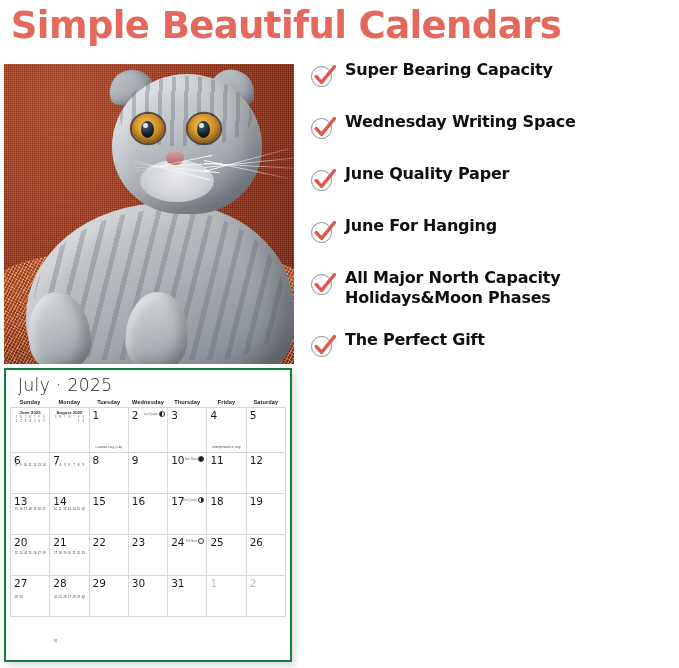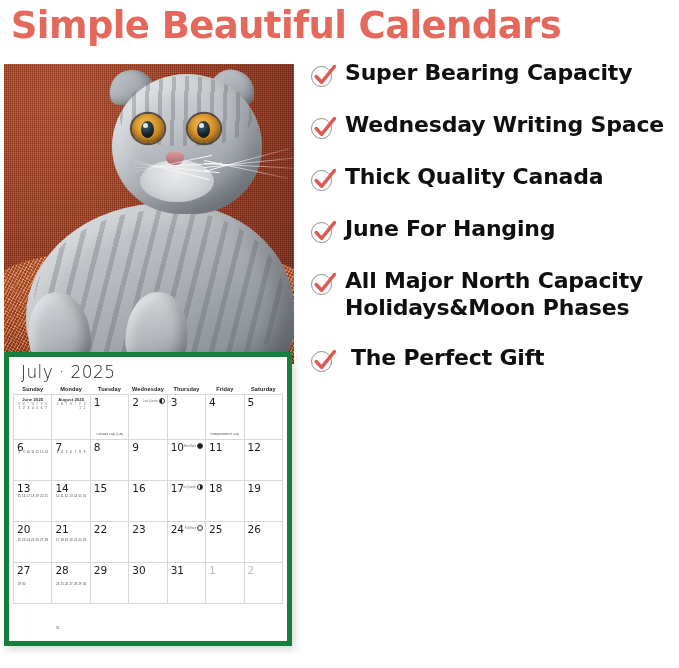--- a/index.html
+++ b/index.html
@@ -123,24 +123,24 @@
   }
   .whisker{
     position:absolute; height:1.3px;
     background:linear-gradient(90deg, rgba(255,255,255,.95), rgba(255,255,255,.18));
     transform-origin:left center;
   }
 
   
   #calendar{
     position:absolute;
-    left:0; top:288px;
+    left:0; top:304px;
     width:288px; height:294px;
     background:#fff;
-    border:5px solid #15803d;
+    border:2px solid #15803d;
     box-shadow:3px 4px 7px rgba(0,0,0,.14);
     box-sizing:border-box;
     padding:3px 4px 4px 4px;
   }
   #cal-title{
     font-family:"DejaVu Sans", sans-serif;
     font-size:17px;
     font-weight:300;
     color:#1c1c1c;
     padding:2px 0 3px 8px;
@@ -236,21 +236,21 @@
   #features{
     position:absolute;
     left:310px; top:60px;
     width:369px;
   }
   .feat{
     display:flex;
     align-items:flex-start;
     margin-bottom:23px;
   }
-  .feat:last-child{margin-bottom:12px;gap:6px;}
+  .feat:last-child{margin-bottom:12px;}
   .check-icon{
     flex:0 0 auto;
     width:26px;height:26px;
     position:relative;
     margin-right:9px;
     margin-top:3px;
   }
   .check-icon .ring{
     position:absolute;
     left:1px; top:3px;
@@ -259,21 +259,21 @@
     border-radius:50%;
     box-sizing:border-box;
   }
   .check-icon .tick{
     position:absolute;
     left:3px; top:2px;
     width:24px;height:22px;
   }
   .feat-label{
     font-family:"DejaVu Sans", sans-serif;
-    font-size:22px;
+    font-size:16px;
     font-weight:700;
     color:#100f0f;
     line-height:1.22;
     letter-spacing:-0.2px;
   }
 </style>
 </head>
 <body>
 
 <div id="page-title">Simple Beautiful Calendars</div>
@@ -619,21 +619,21 @@
       </div>
     </div>
     <div class="feat">
       <span class="check-icon">
         <span class="ring"></span>
         <svg class="tick" viewBox="0 0 24 22">
           <path d="M3.2 11.5 L8.6 17.4 L21.4 1.6" fill="none" stroke="#e0594f" stroke-width="3.4" stroke-linecap="round" stroke-linejoin="round"></path>
         </svg>
       </span>
       <div class="feat-label">
-        <div>Thick Quality Canada</div>
+        <div>June Quality Paper</div>
       </div>
     </div>
     <div class="feat">
       <span class="check-icon">
         <span class="ring"></span>
         <svg class="tick" viewBox="0 0 24 22">
           <path d="M3.2 11.5 L8.6 17.4 L21.4 1.6" fill="none" stroke="#e0594f" stroke-width="3.4" stroke-linecap="round" stroke-linejoin="round"></path>
         </svg>
       </span>
       <div class="feat-label">

